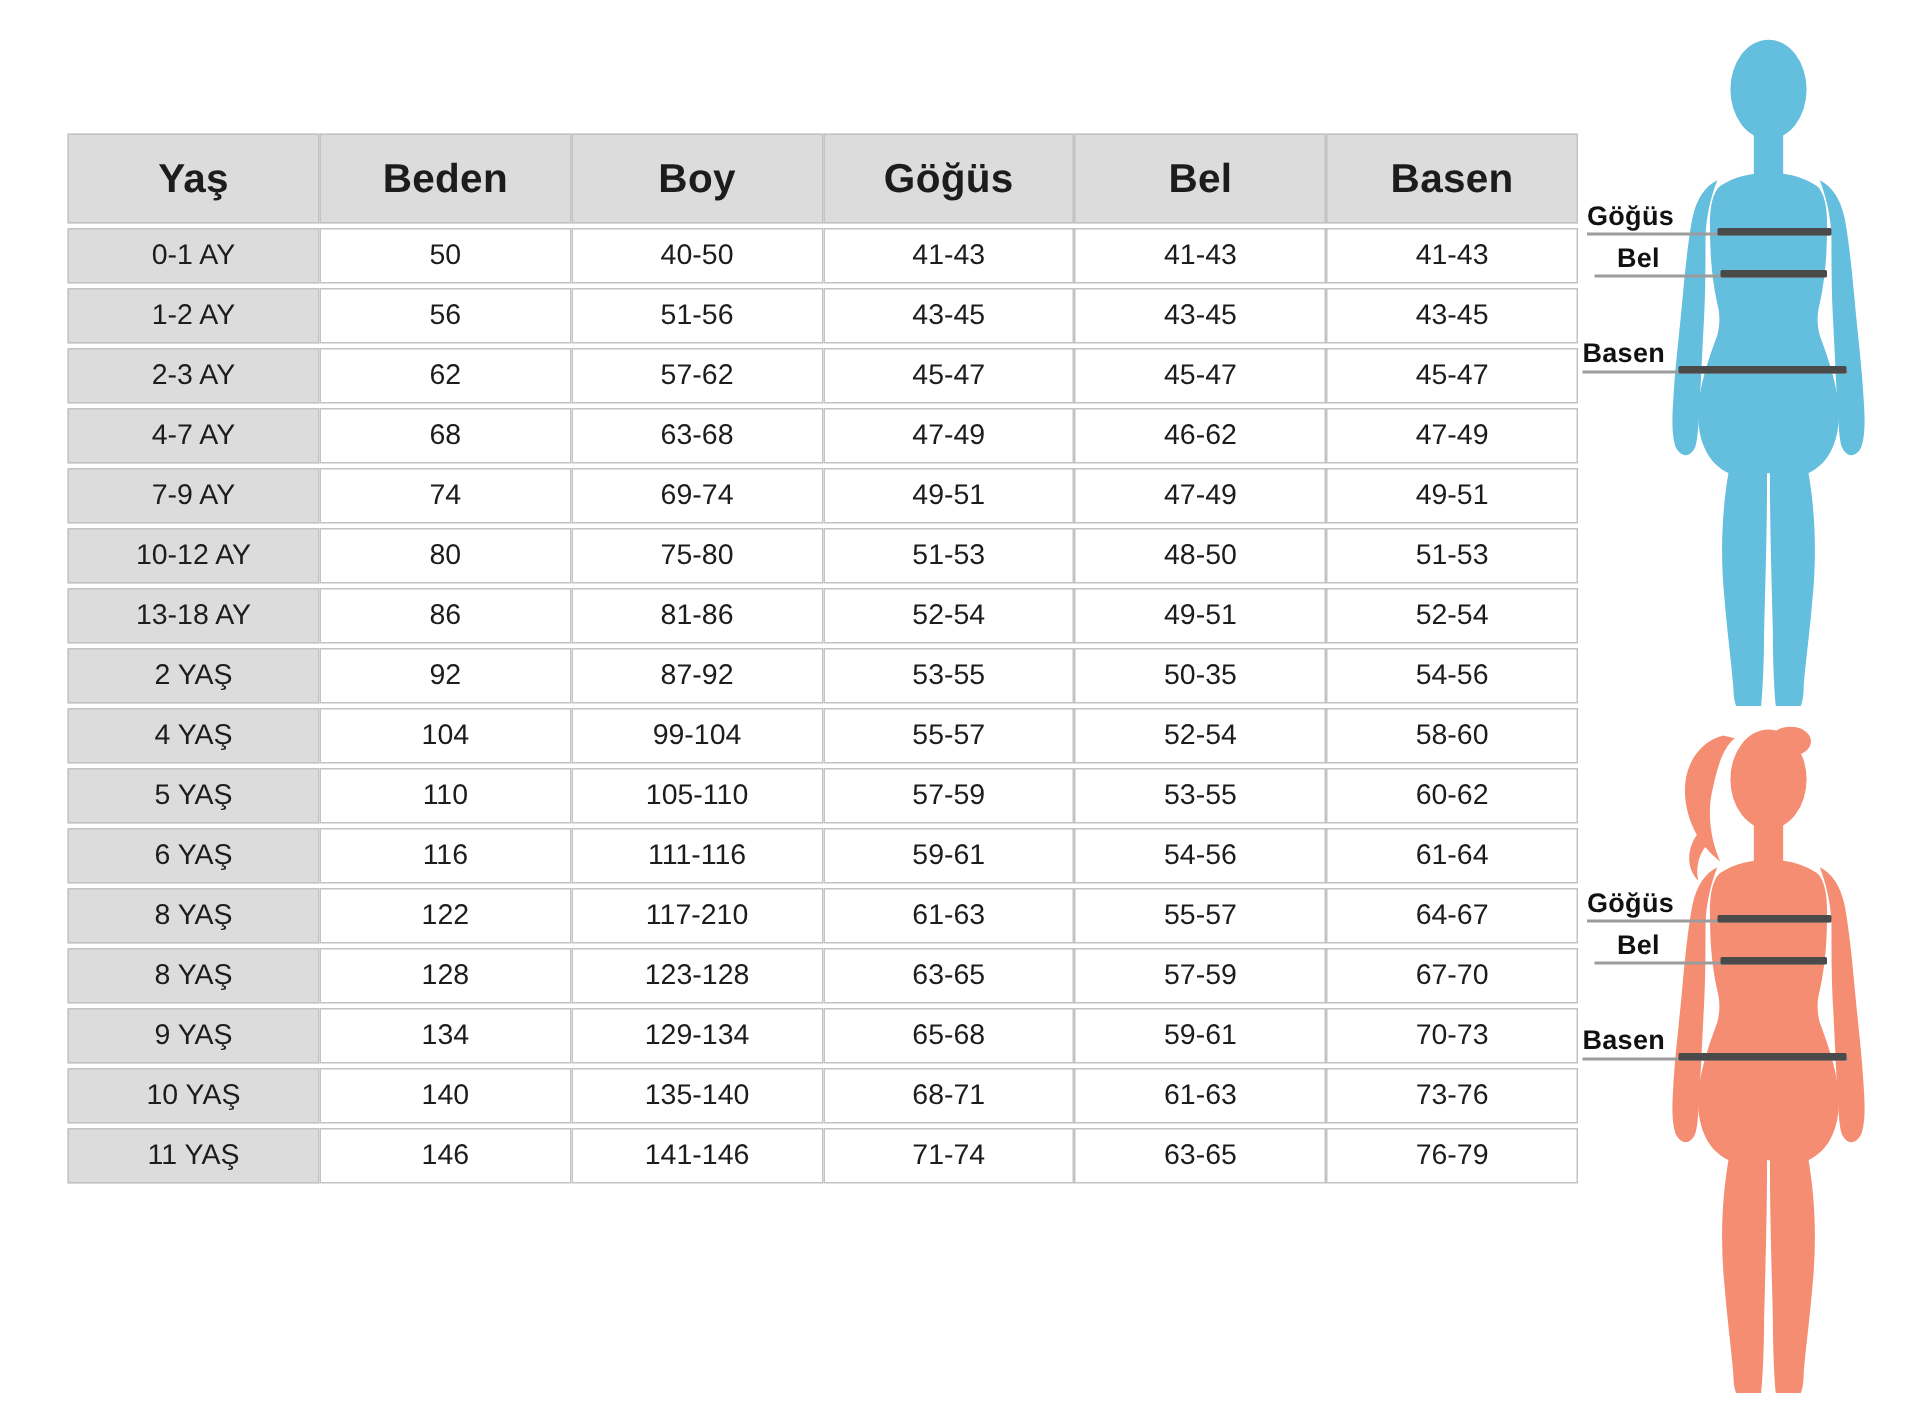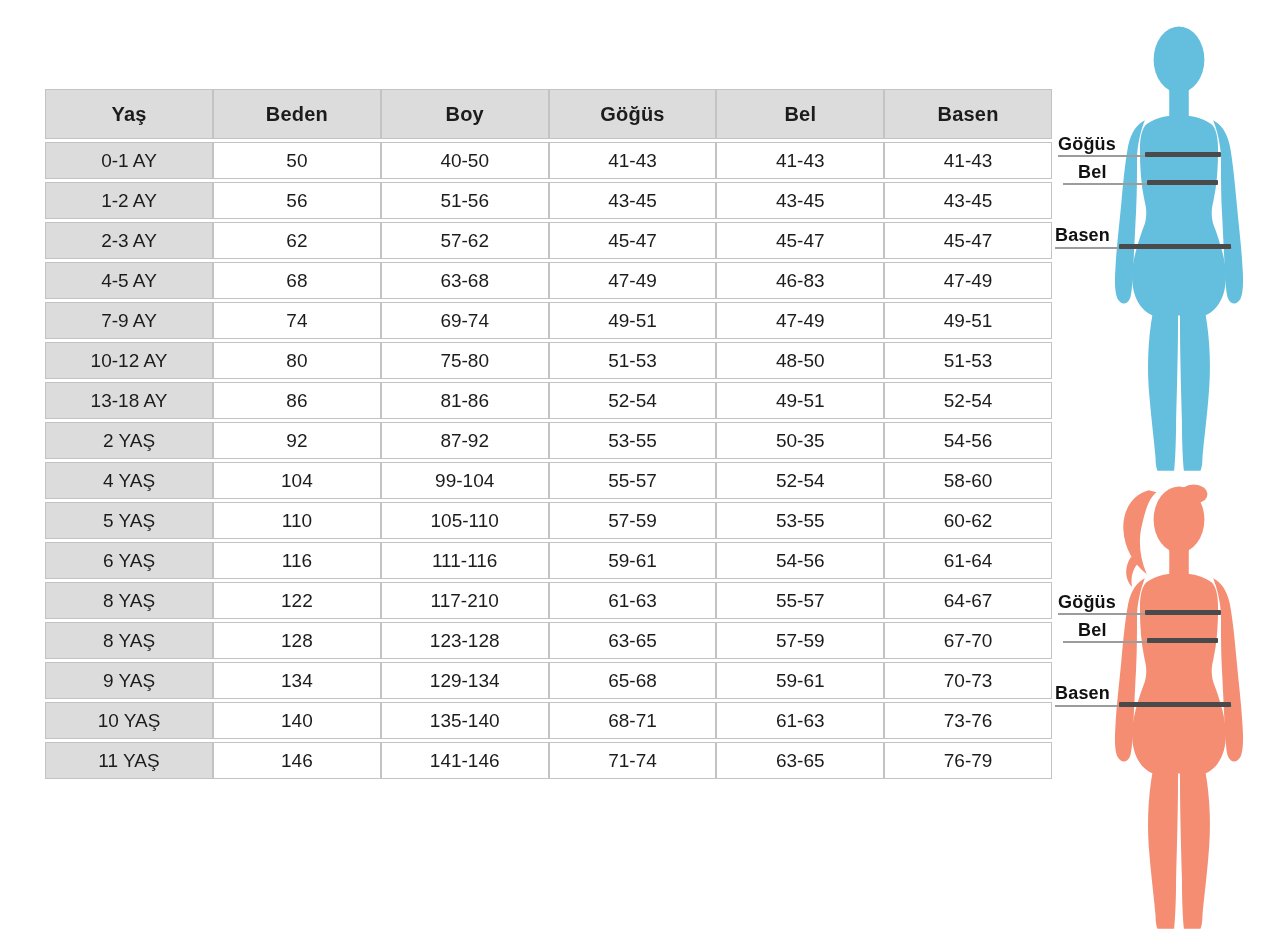--- a/index.html
+++ b/index.html
@@ -31,22 +31,22 @@
   .size-chart th, .size-chart td {
     border: 1px solid var(--border-col);
     text-align: center;
     vertical-align: middle;
     padding: 0;
     overflow: hidden;
     white-space: nowrap;
   }
   .size-chart th {
     background: var(--header-bg);
-    height: 50px;
-    font-size: 20px;
+    height: 60px;
+    font-size: 27px;
     font-weight: bold;
     letter-spacing: .2px;
   }
   .size-chart td {
     background: #ffffff;
     height: 37px;
     font-size: 19px;
   }
   .size-chart td.age-col { background: var(--header-bg); }
 
@@ -127,25 +127,25 @@
         </tr>
         <tr>
           <td class="age-col">2-3 AY</td>
           <td>62</td>
           <td>57-62</td>
           <td>45-47</td>
           <td>45-47</td>
           <td>45-47</td>
         </tr>
         <tr>
-          <td class="age-col">4-5 AY</td>
+          <td class="age-col">4-7 AY</td>
           <td>68</td>
           <td>63-68</td>
           <td>47-49</td>
-          <td>46-83</td>
+          <td>46-62</td>
           <td>47-49</td>
         </tr>
         <tr>
           <td class="age-col">7-9 AY</td>
           <td>74</td>
           <td>69-74</td>
           <td>49-51</td>
           <td>47-49</td>
           <td>49-51</td>
         </tr>

